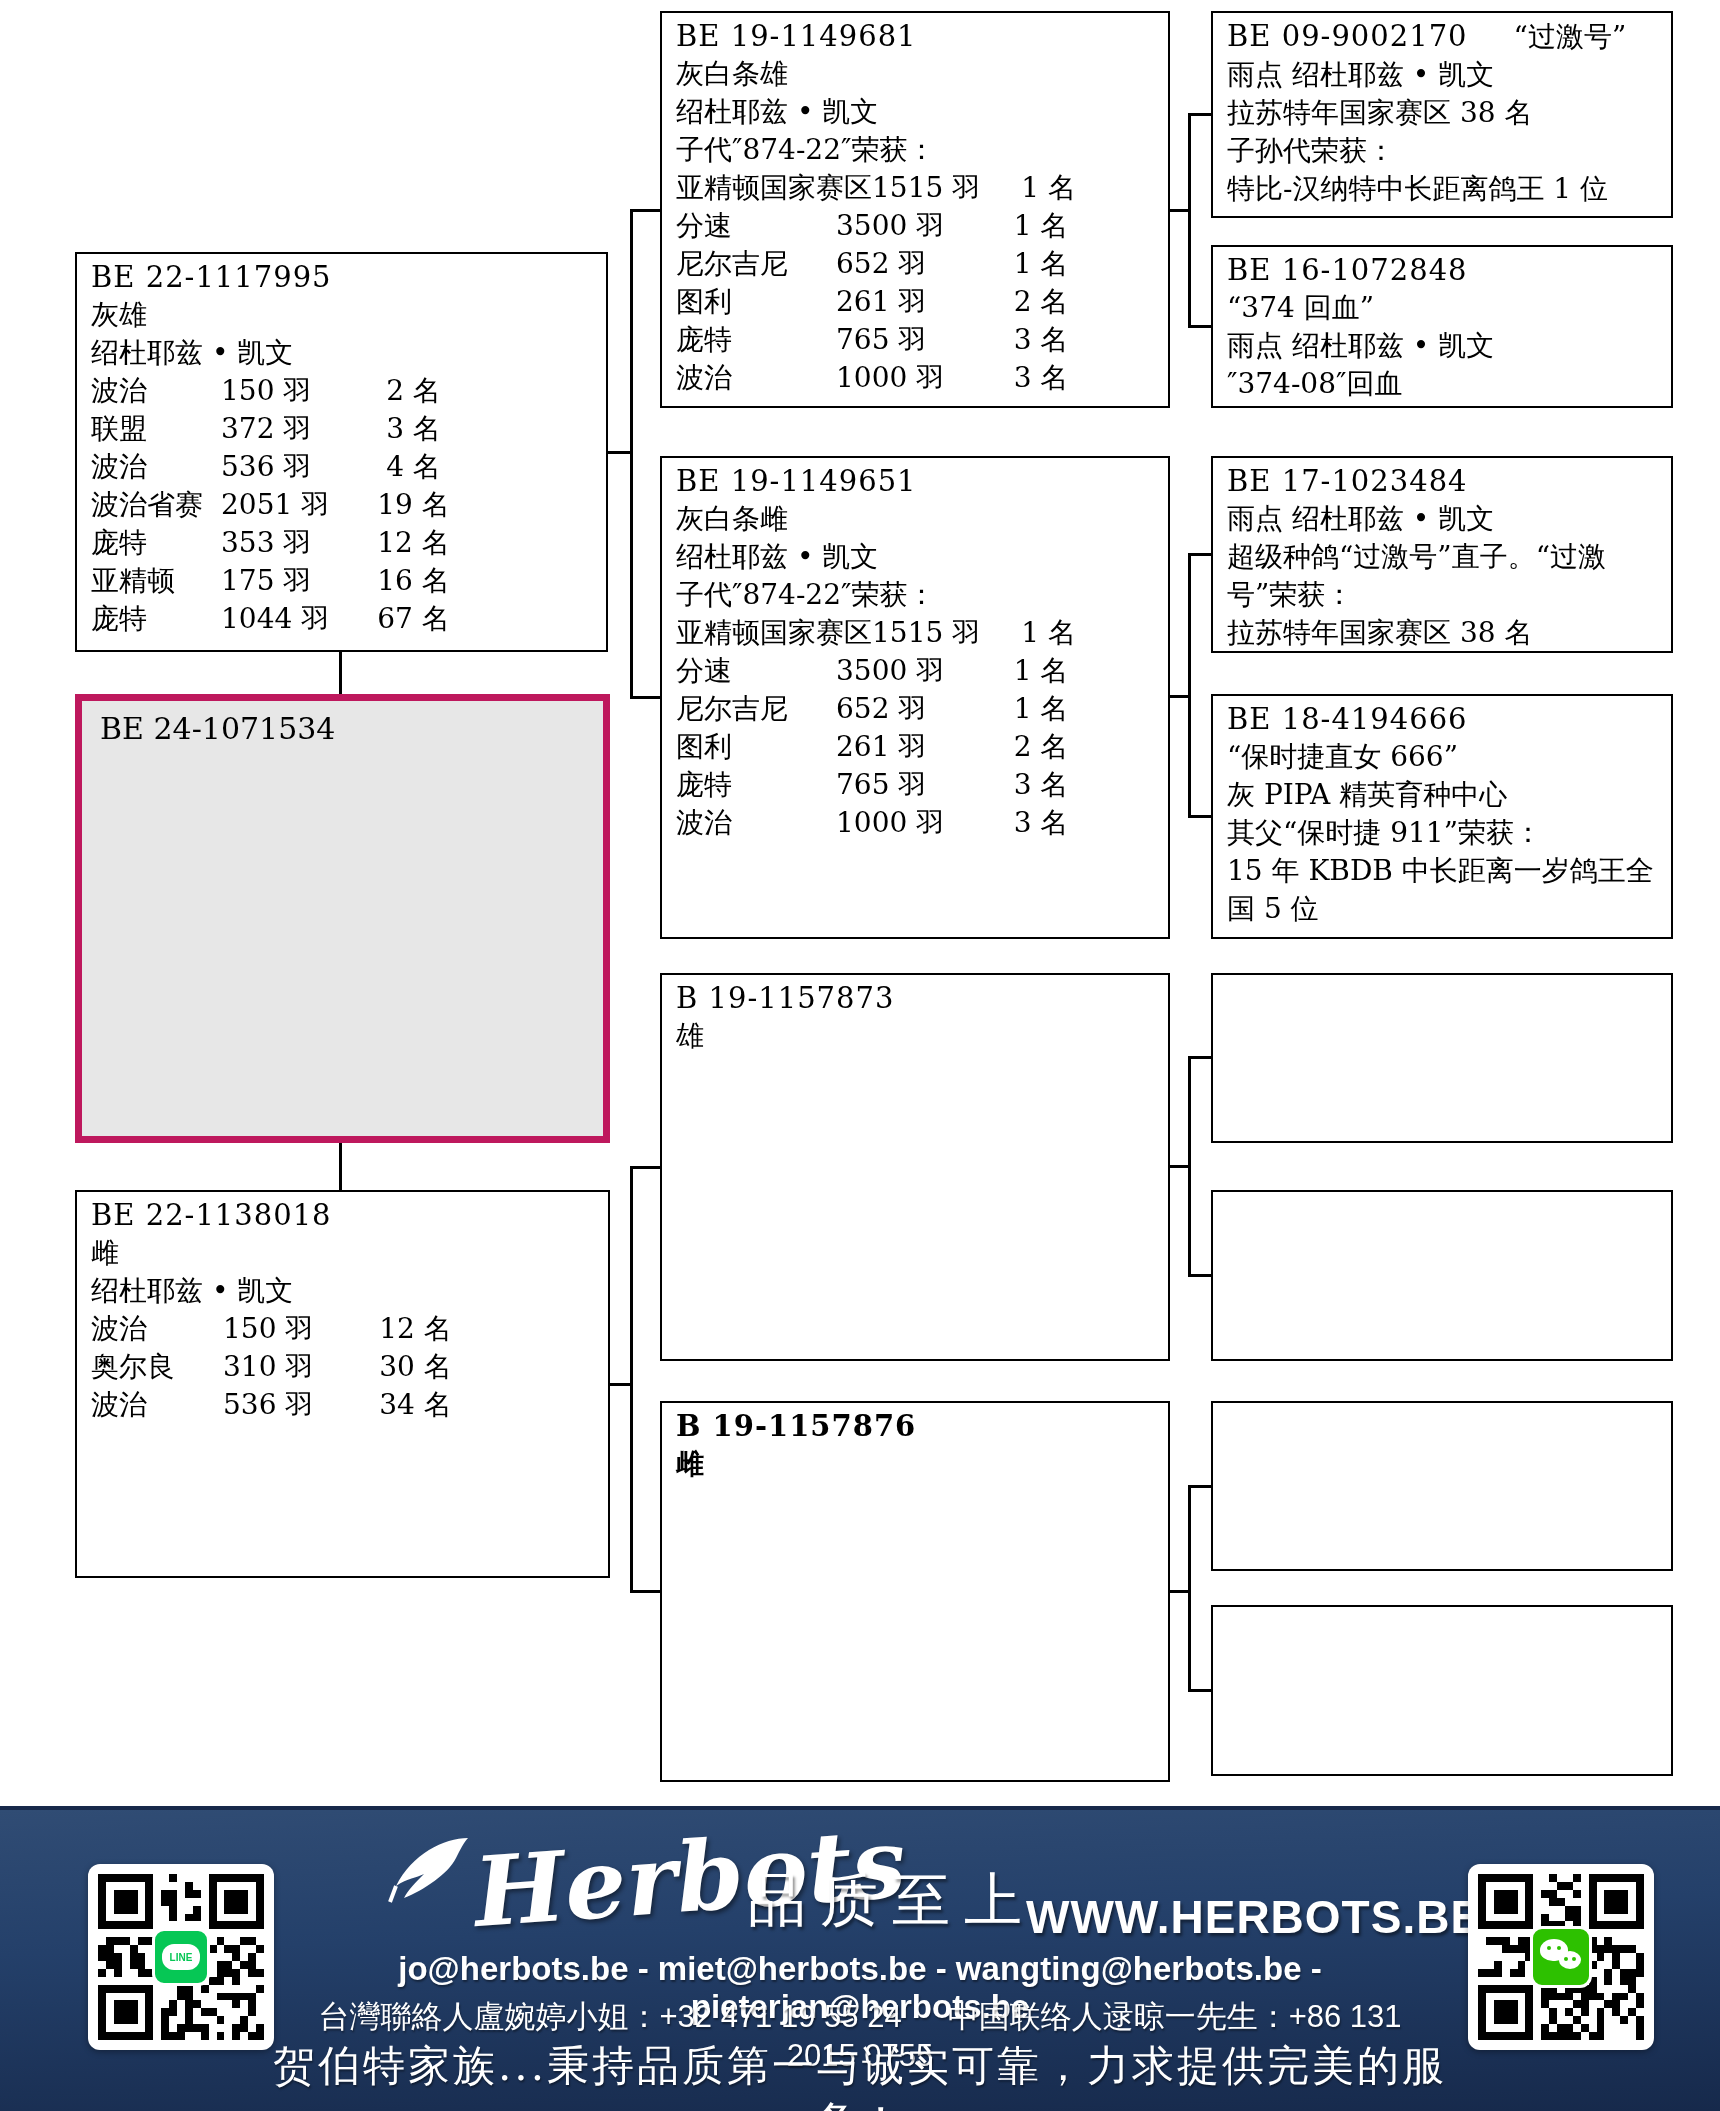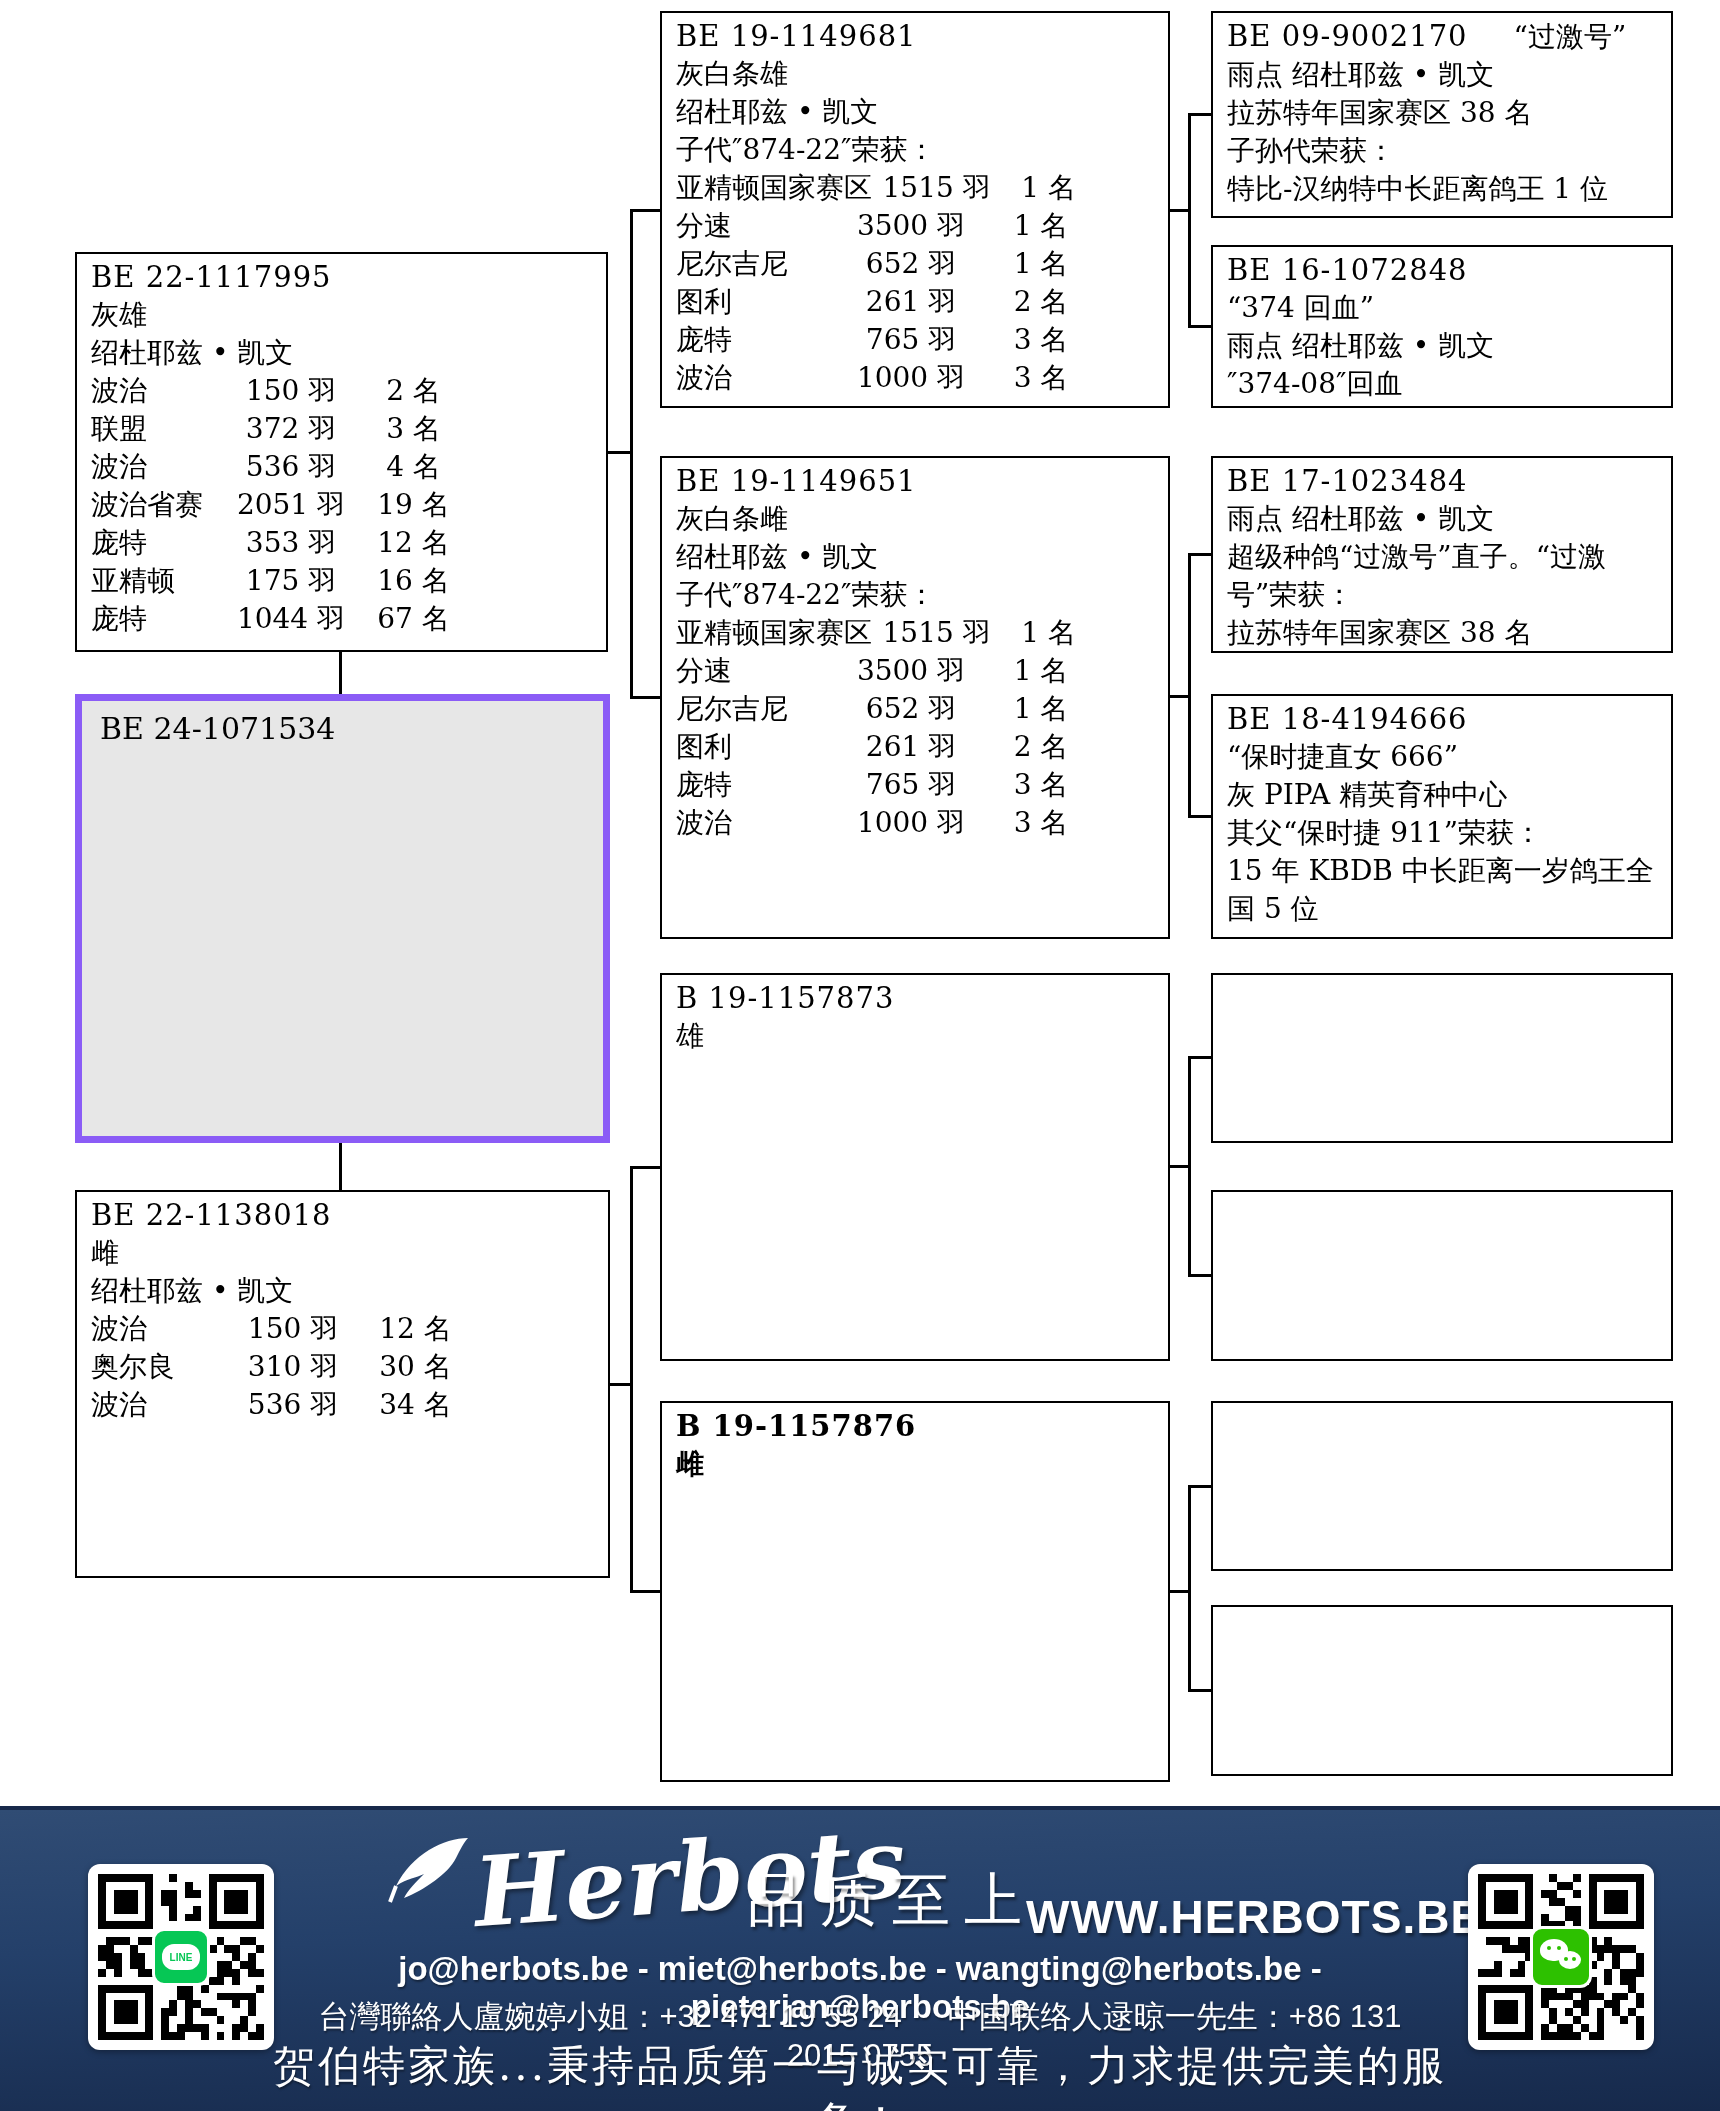--- a/index.html
+++ b/index.html
@@ -7,27 +7,27 @@
         font-family:"DejaVu Serif","Liberation Serif",serif;color:#000;}
   .box{position:absolute;border:2px solid #000;background:#fff;box-sizing:border-box;
        padding:4px 10px 4px 14px;font-size:28px;line-height:38px;}
   .box .ring{font-size:29px;letter-spacing:1px;white-space:nowrap;}
   .box .ringrow{display:flex;align-items:baseline;}
   .box .nickname{margin-left:46px;font-size:28px;}
   .box .line{white-space:normal;}
   .results{display:block;}
   .rrow{display:flex;}
   .rname{flex:1;white-space:nowrap;}
-  .rbirds{width:150px;text-align:center;white-space:nowrap;}
+  .rbirds{width:150px;text-align:left;white-space:nowrap;}
   .rrank{width:110px;text-align:center;white-space:nowrap;}
   .res-left{padding-right:130px;}
   .res-left .rbirds{width:140px;}
   .res-left .rrank{width:105px;}
   .res-mid{padding-right:62px;}
-  .subject-box{position:absolute;box-sizing:border-box;background:#e7e7e7;border:7px solid #8b5cf6;
+  .subject-box{position:absolute;box-sizing:border-box;background:#e7e7e7;border:7px solid #be185d;
        padding:10px 10px 4px 18px;font-size:30px;}
   .cl{position:absolute;background:#000;}
   
   .footer{position:absolute;left:0;top:1806px;width:1720px;height:305px;
           background:linear-gradient(178deg,#304c74 0%,#24406a 40%,#16294b 100%);
           border-top:4px solid #17294a;box-sizing:border-box;color:#fff;}
   .qr-card{position:absolute;width:186px;height:186px;background:#fff;border-radius:12px;
            box-shadow:0 2px 6px rgba(0,0,0,.35);}
   .qr-card svg{position:absolute;left:10px;top:10px;}
   .qr-logo{position:absolute;left:50%;top:50%;transform:translate(-50%,-50%);

